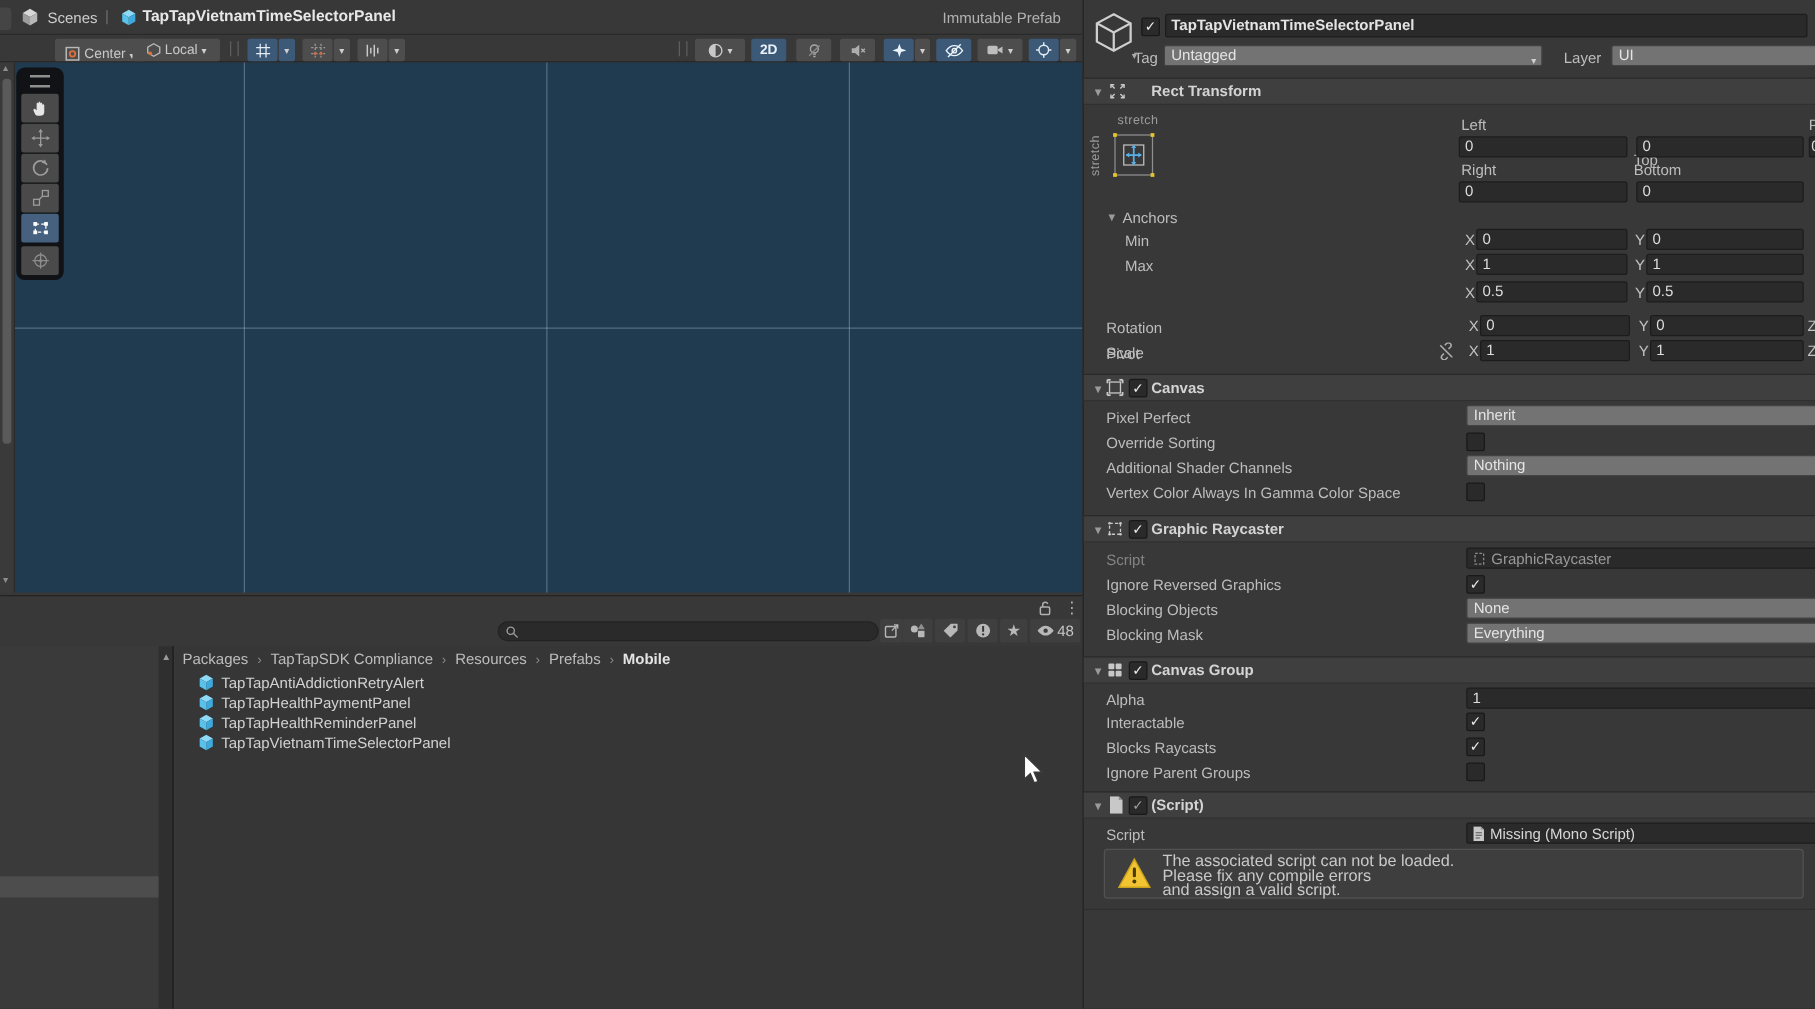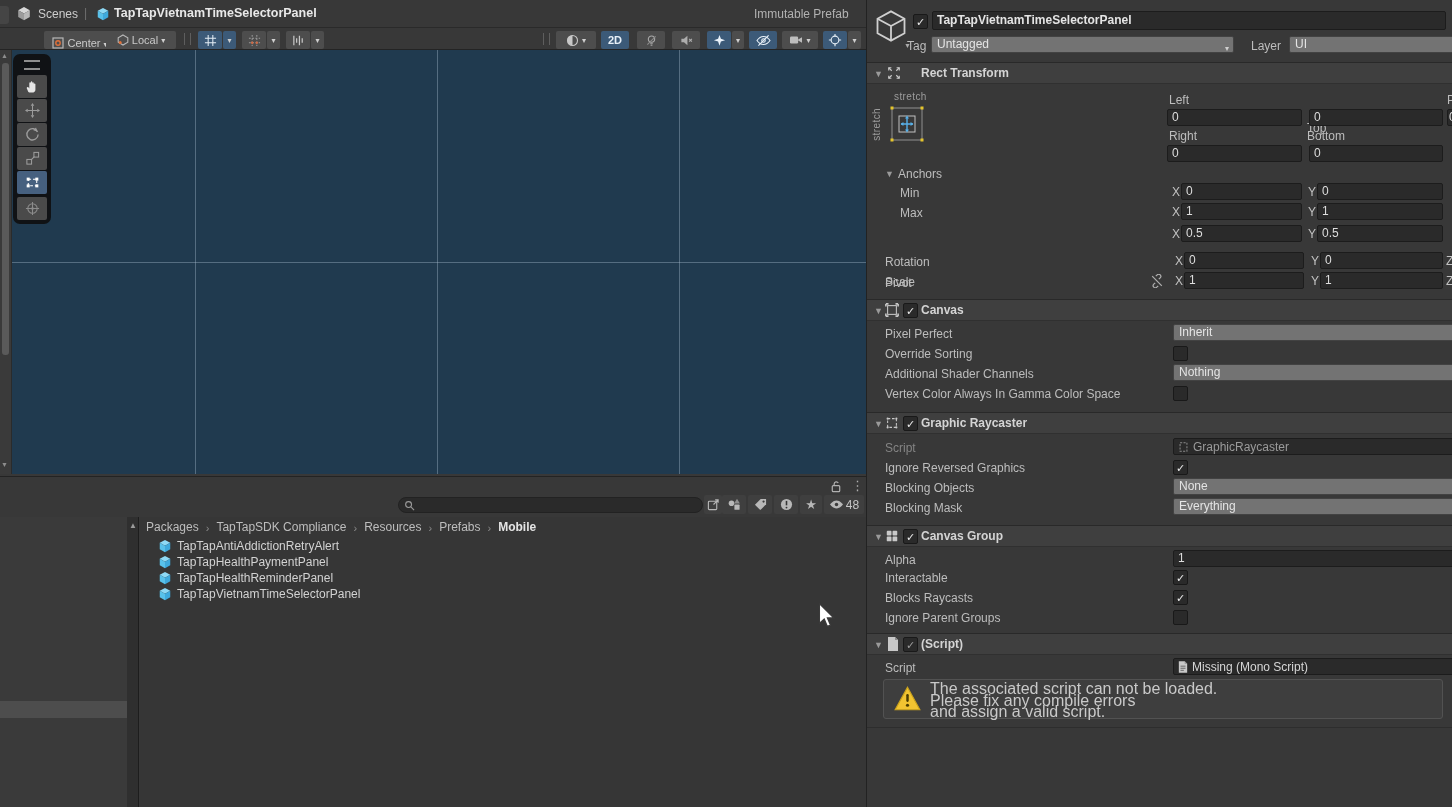--- a/index.html
+++ b/index.html
@@ -50,21 +50,21 @@
   .lbl{position:absolute;color:#bdbdbd;line-height:16px;}
   .lbl.dis{color:#848484;}
   .fld{position:absolute;height:17px;background:#2a2a2a;border:1px solid #1c1c1c;border-radius:2px;color:#dedede;line-height:15px;padding:0 4px;box-sizing:border-box;overflow:hidden;white-space:nowrap;}
   .dd{position:absolute;height:17px;background:#737373;border:1px solid #424242;border-radius:2px;color:#e4e4e4;line-height:15px;padding:0 5px;box-sizing:border-box;overflow:hidden;white-space:nowrap;}
   .dd .arr{position:absolute;right:4px;top:4px;font-size:8px;color:#cfcfcf;}
   .objfld{position:absolute;height:17px;background:#2a2a2a;border:1px solid #1c1c1c;border-radius:2px;display:flex;align-items:center;gap:4px;padding:0 4px;box-sizing:border-box;color:#d6d6d6;overflow:hidden;white-space:nowrap;}
   .cb{position:absolute;width:15px;height:15px;background:#2a2a2a;border:1px solid #191919;border-radius:2px;color:#ececec;font-size:11px;line-height:14px;text-align:center;box-sizing:border-box;}
   .axis{position:absolute;color:#c2c2c2;}
   .foldlbl{position:absolute;font-size:9px;color:#9a9a9a;}
   #warnbox{position:absolute;left:16px;top:679px;width:560px;height:40px;background:#3e3e3e;border:1px solid #525252;border-radius:3px;box-sizing:border-box;}
-  #warnbox .wtext{position:absolute;left:46px;top:3px;font-size:16px;line-height:11.5px;color:#c9c9c9;}
+  #warnbox .wtext{position:absolute;left:46px;top:3px;font-size:13px;line-height:11.5px;color:#c9c9c9;}
   #add-comp{position:absolute;left:246px;top:737px;width:228px;height:21px;background:#595959;border:1px solid #474747;border-radius:3px;color:#e6e6e6;display:flex;align-items:center;justify-content:center;box-sizing:border-box;}
   .stretchlbl{position:absolute;font-size:10px;color:#9c9c9c;letter-spacing:.4px;}
   svg{display:block;}
 </style>
 </head>
 <body>
 
 <div id="root">
 
   <div id="titlebar">

